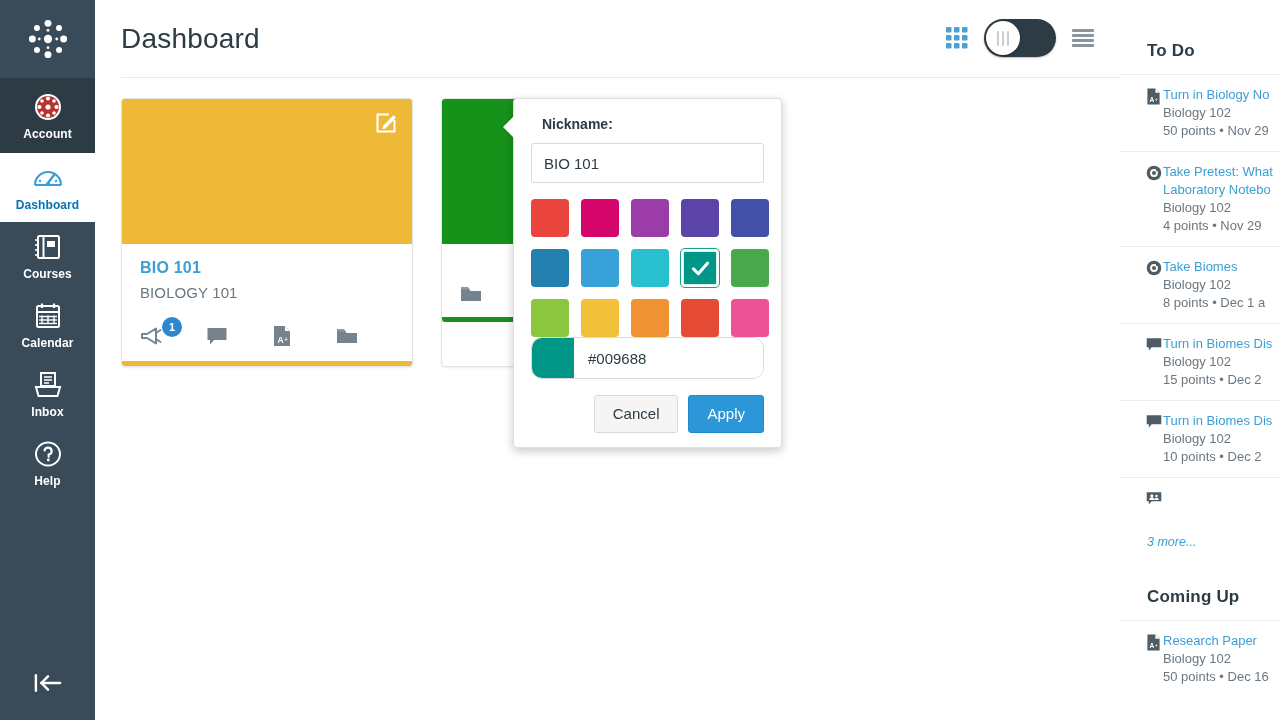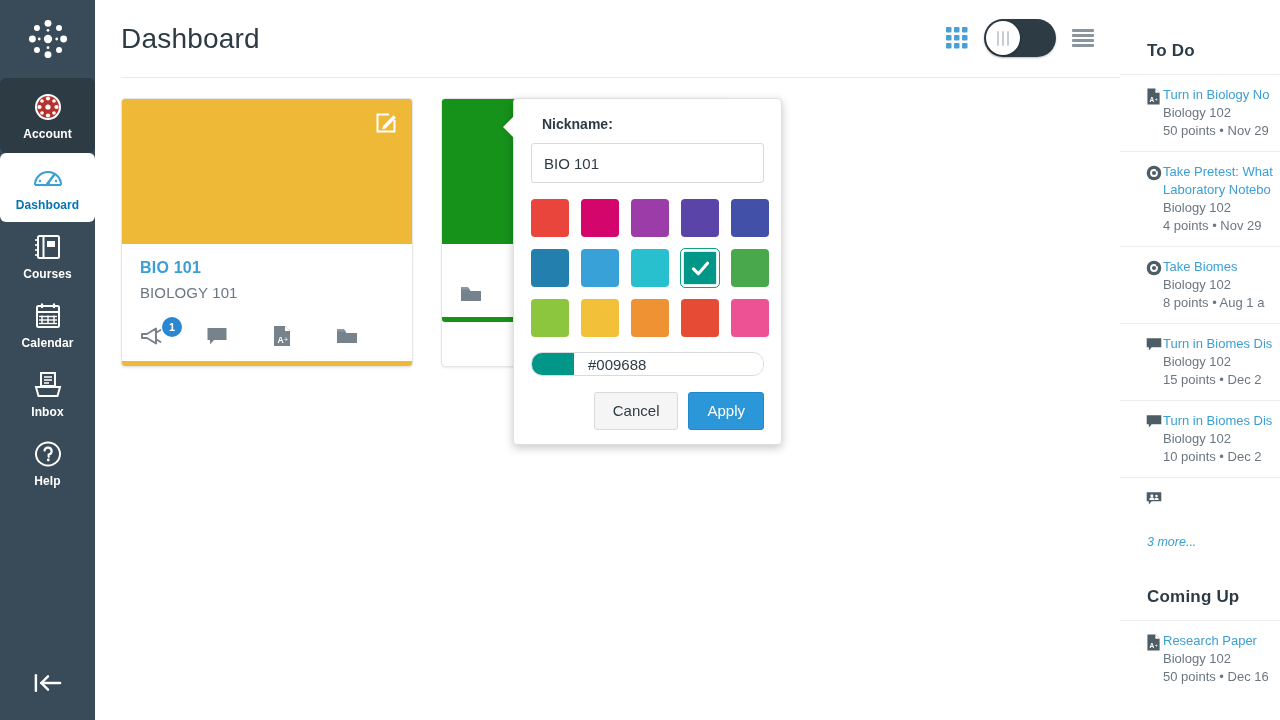--- a/index.html
+++ b/index.html
@@ -30,21 +30,20 @@
   .canvas-logo { width: 46px; height: 46px; display: block; }
 
   .gn-item {
     display: flex; flex-direction: column;
     align-items: center; justify-content: center;
     padding: 10px 2px 10px 2px;
     text-decoration: none;
     color: #ffffff;
     cursor: pointer;
     user-select: none;
-    border-radius: 6px;
   }
   .gn-item .gn-icon { display: block; height: 30px; width: 34px; margin-bottom: 5px; }
   .gn-item .gn-label {
     font-size: 12px; line-height: 14px;
     font-weight: 700;
     letter-spacing: .1px;
     text-align: center;
     color: #ffffff;
   }
   .gn-item.account { background: #2D3B45; padding-top: 14px; padding-bottom: 12px; }
@@ -229,26 +228,25 @@
   }
   .swatch.selected {
     box-shadow: 0 0 0 2px #ffffff inset, 0 0 0 3px rgba(255,255,255,.85) inset;
     outline: 1px solid #0FA37F;
   }
   .swatch .check {
     position: absolute; inset: 0;
     display: flex; align-items: center; justify-content: center;
   }
   .hex-row {
-    margin-top: 15px;
     display: flex; align-items: stretch;
     border: 1px solid #D7DADE;
     border-radius: 11px;
     overflow: hidden;
-    height: 24px;
+    height: 42px;
   }
   .hex-preview { width: 42px; flex: 0 0 42px; }
   .hex-field {
     flex: 1 1 auto;
     border: none; outline: none;
     padding: 0 14px;
     font-size: 15px; color: #2D3B45;
     font-family: "Liberation Sans", sans-serif;
     background: #fff;
   }
@@ -644,21 +642,21 @@
           <li class="todo-item">
             <span class="todo-icon"><svg viewBox="0 0 18 18" width="16" height="16">
                 <circle cx="9" cy="9" r="8.2" fill="#4E5C66"></circle>
                 <circle cx="9" cy="9" r="4.4" fill="#ffffff"></circle>
                 <circle cx="9" cy="9" r="2.3" fill="#4E5C66"></circle>
                 <rect x="11.4" y="3.4" width="3.4" height="3.4" fill="#4E5C66"></rect>
               </svg></span>
             <div class="todo-text">
               <a class="todo-title">Take Biomes</a>
               <div class="todo-ctx">Biology 102</div>
-              <div class="todo-meta">8 points • Aug 1 a</div>
+              <div class="todo-meta">8 points • Dec 1 a</div>
             </div>
           </li>
           <li class="todo-item">
             <span class="todo-icon"><svg viewBox="0 0 18 16" width="16" height="15">
                 <path d="M0.8 1 H17.2 V11 H6.4 L3.2 14.8 V11 H0.8 Z" fill="#4E5C66"></path>
               </svg></span>
             <div class="todo-text">
               <a class="todo-title">Turn in Biomes Dis</a>
               <div class="todo-ctx">Biology 102</div>
               <div class="todo-meta">15 points • Dec 2</div>

